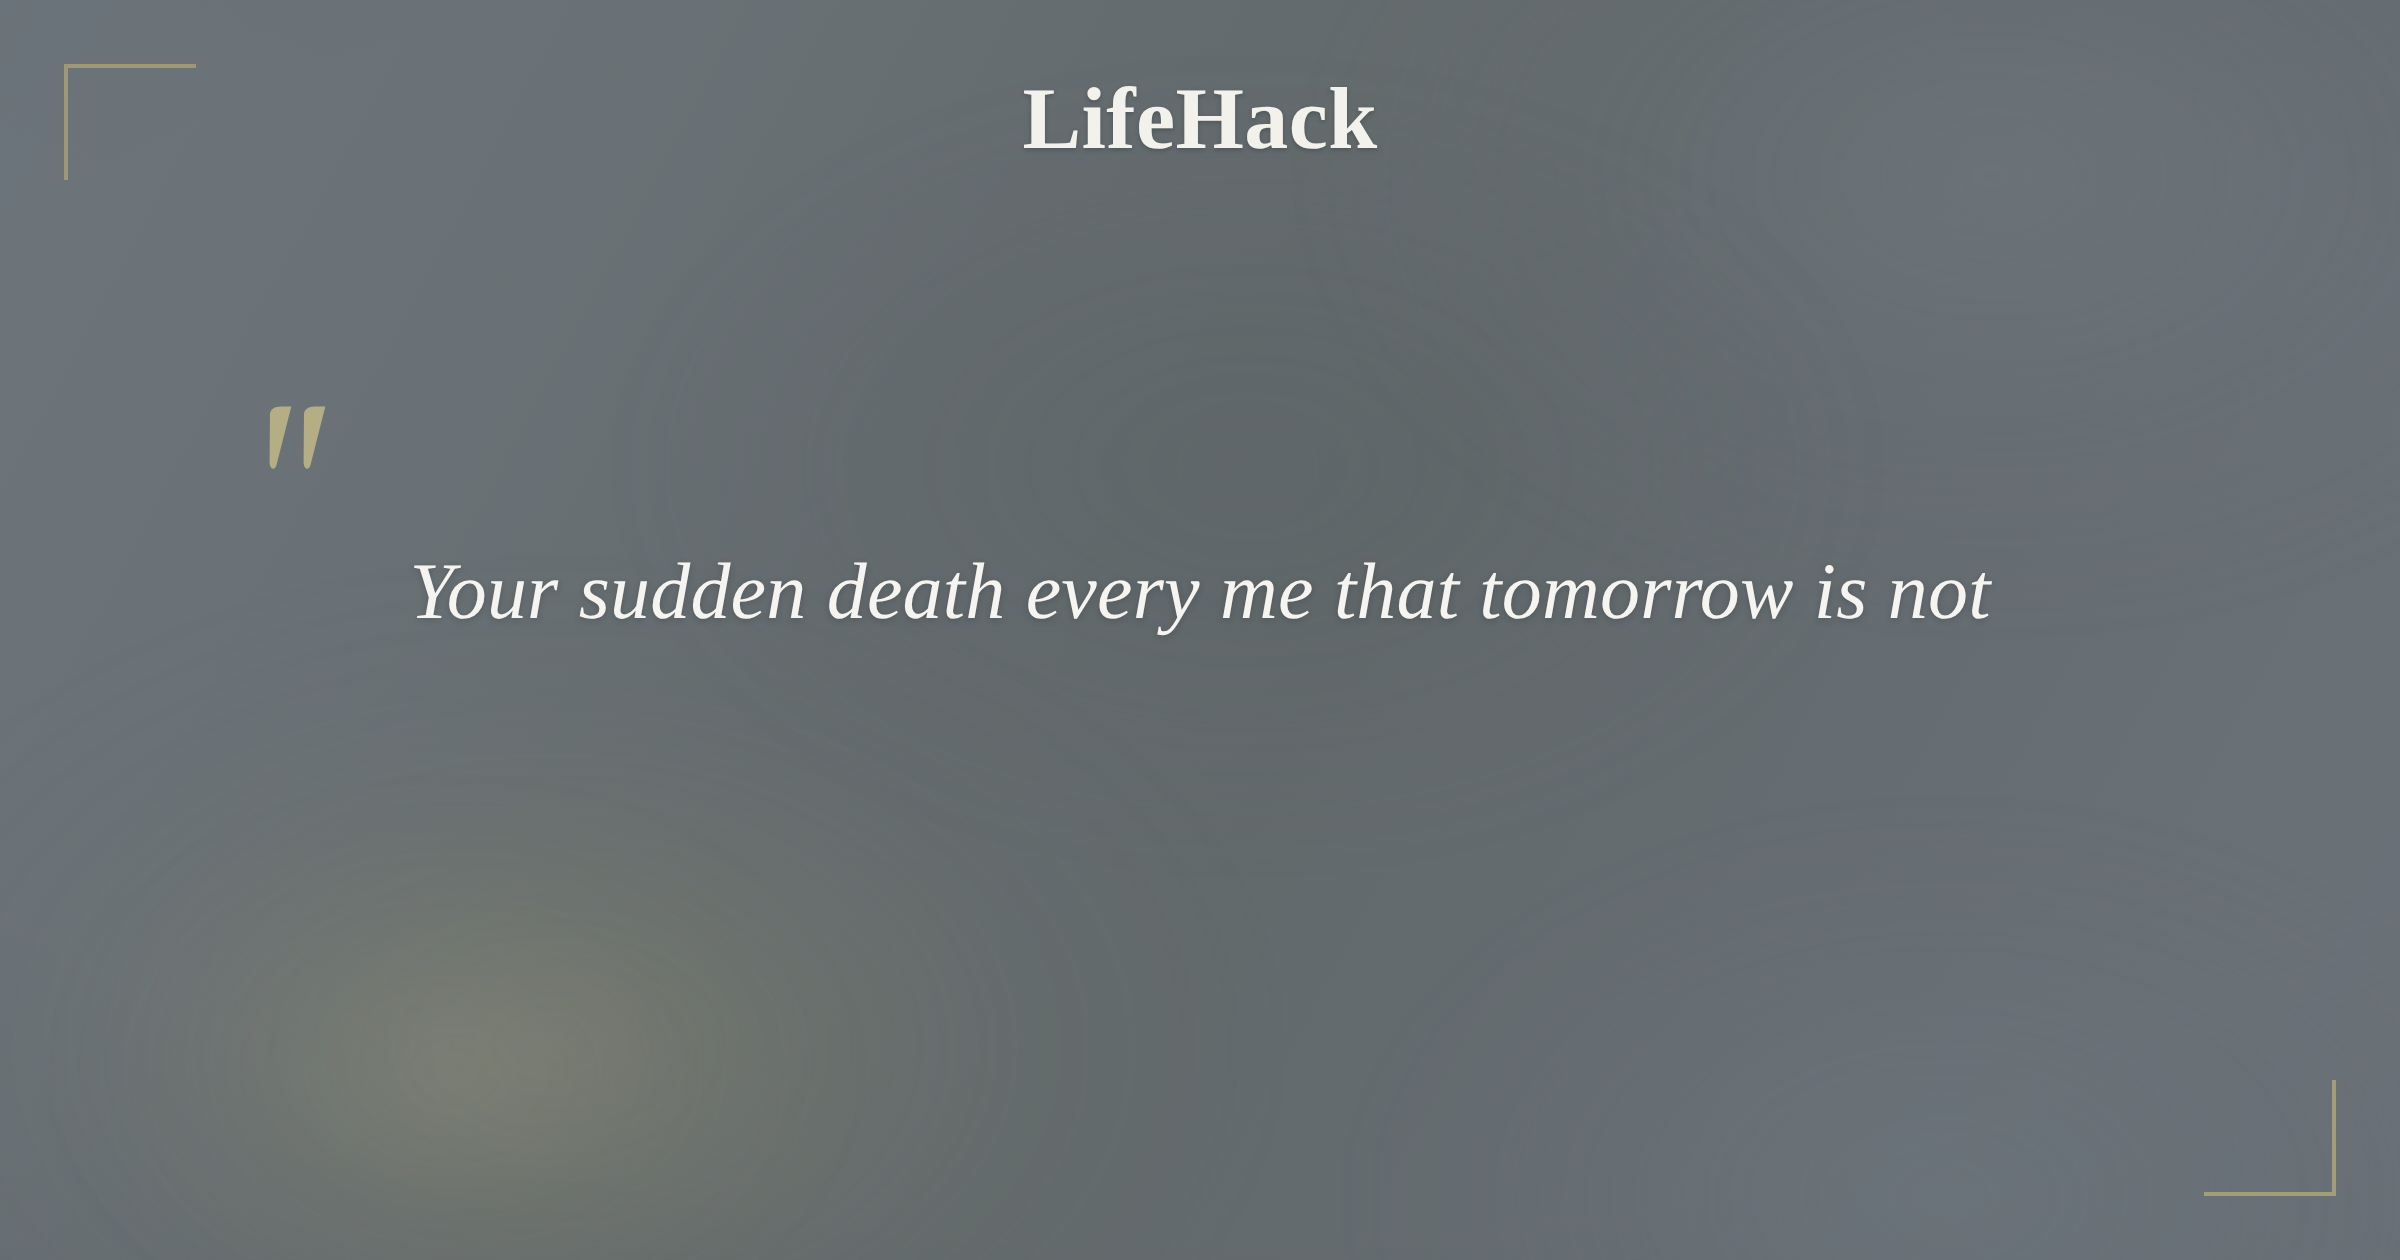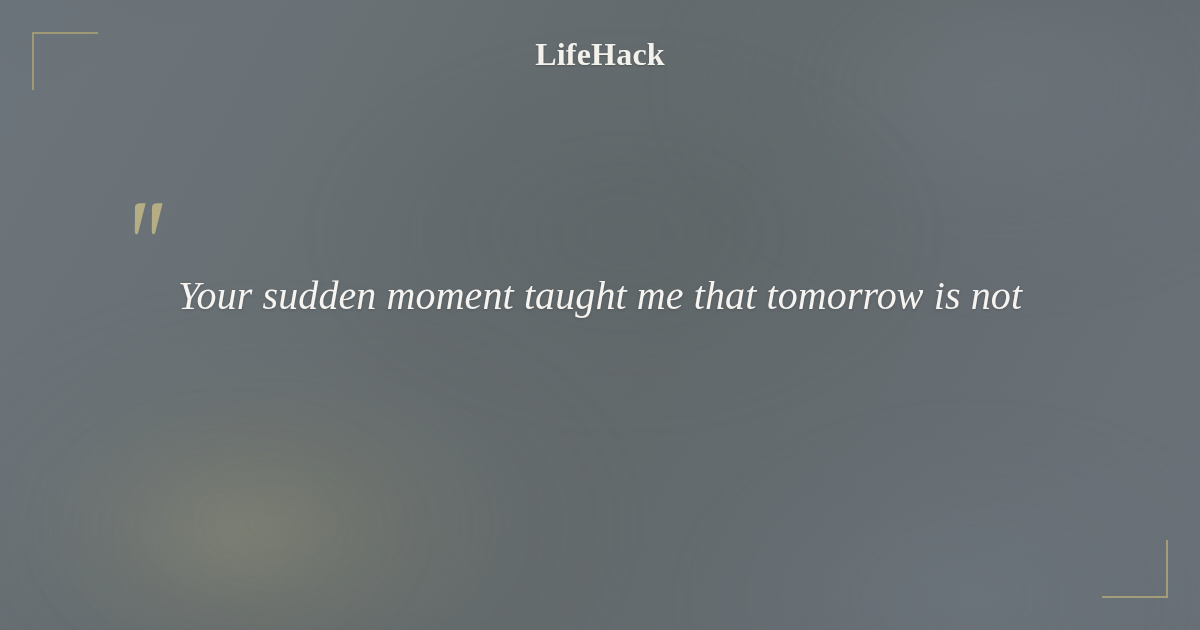--- a/index.html
+++ b/index.html
@@ -127,21 +127,21 @@
 
   
   .logo {
     position: absolute;
     top: 38px;
     left: 0;
     width: 100%;
     text-align: center;
     color: #f3f1ec;
     font-family: "Liberation Serif", "DejaVu Serif", serif;
-    font-size: 32px;
+    font-size: 44px;
     font-weight: 700;
     letter-spacing: 0.2px;
     line-height: 1;
     text-shadow: 0 1px 2px rgba(40,46,50,0.35);
   }
 
   
   .quote-mark {
     position: absolute;
     left: 132px;
@@ -191,16 +191,16 @@
   <div class="logo">LifeHack</div>
 
   <div class="quote-mark">
     <svg width="44" height="40" viewBox="0 0 44 40" aria-hidden="true">
       <path d="M6.5 1.2 C9.6 1.2 11.8 1.2 11.8 1.2 L8.0 30.5 C7.8 32.0 6.9 32.6 6.0 32.2 C5.2 31.8 4.6 30.7 4.4 29.3 L1.6 5.0 C1.4 2.9 3.2 1.2 6.5 1.2 Z" fill="#b5ae85" transform="translate(2,2) skewX(-7)"></path>
       <path d="M6.5 1.2 C9.6 1.2 11.8 1.2 11.8 1.2 L8.0 30.5 C7.8 32.0 6.9 32.6 6.0 32.2 C5.2 31.8 4.6 30.7 4.4 29.3 L1.6 5.0 C1.4 2.9 3.2 1.2 6.5 1.2 Z" fill="#b5ae85" transform="translate(19,2) skewX(-7)"></path>
     </svg>
   </div>
 
   <div class="quote-wrap">
-    <div class="quote-line">Your sudden moment taught me that tomorrow is not</div>
+    <div class="quote-line">Your sudden death every me that tomorrow is not</div>
   </div>
 
 </div>
 
 </body></html>

